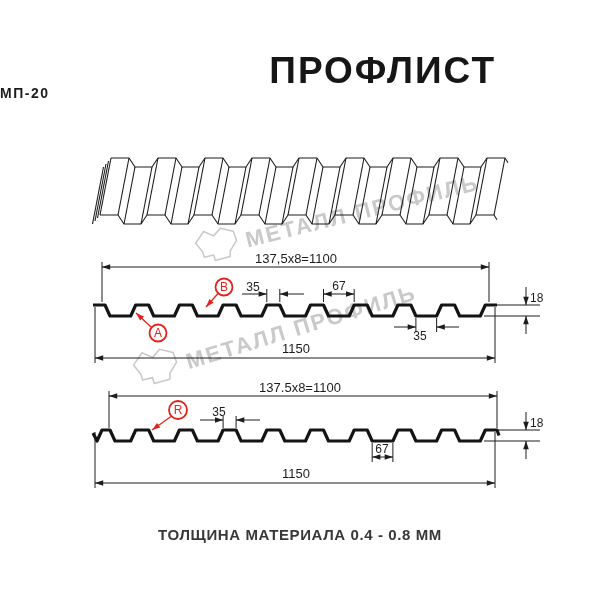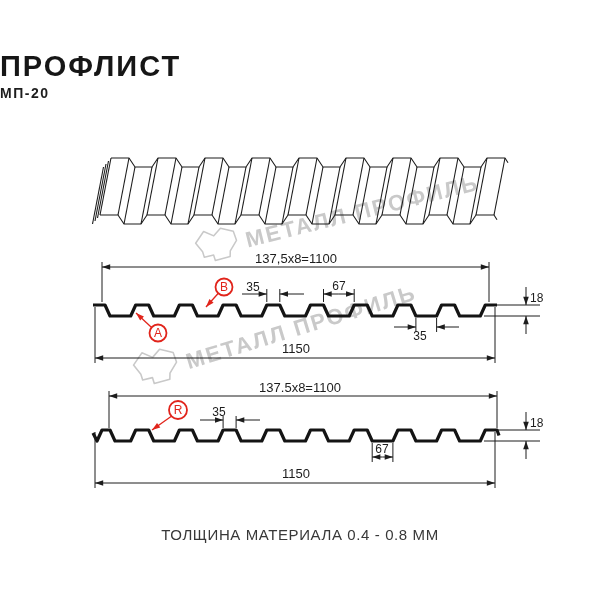--- a/index.html
+++ b/index.html
@@ -1,30 +1,30 @@
 <!DOCTYPE html>
 <html><head>
 <meta charset="utf-8">
 <style>
   html,body{margin:0;padding:0;}
   body{
     width:600px;height:600px;position:relative;overflow:hidden;
     background:#ffffff;font-family:"Liberation Sans",sans-serif;
   }
   .page-title{
-    position:absolute;left:0;top:50px;width:496px;text-align:left;
-    font-size:29px;font-weight:800;letter-spacing:2px;color:#161616;
+    position:absolute;left:0;top:50px;width:496px;text-align:right;
+    font-size:37px;font-weight:800;letter-spacing:2px;color:#161616;
   }
   .page-subtitle{
     position:absolute;left:0;top:85px;width:600px;text-align:left;
     font-size:14px;font-weight:600;letter-spacing:1.5px;color:#1d1d1d;
   }
   .footer-note{
     position:absolute;left:0;top:526px;width:600px;text-align:center;
-    font-size:15px;font-weight:400;letter-spacing:.6px;color:#383838;
+    font-size:15px;font-weight:700;letter-spacing:.6px;color:#383838;
   }
   .wm-text{
     position:absolute;white-space:nowrap;color:#c9c9c9;
     font-size:22px;font-weight:700;letter-spacing:2px;
     transform-origin:0 0;z-index:1;user-select:none;
   }
   .wm-text.wm1{left:243px;top:228px;transform:rotate(-14deg);}
   .wm-text.wm2{left:183px;top:350px;transform:rotate(-17deg);}
   .wm-logo{position:absolute;z-index:1;}
   .wm-logo.lg1{left:193px;top:226px;transform:rotate(-8deg);}

